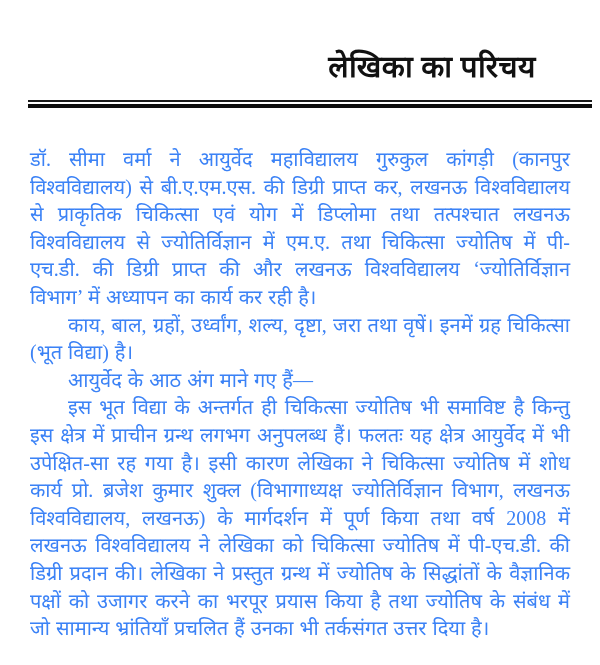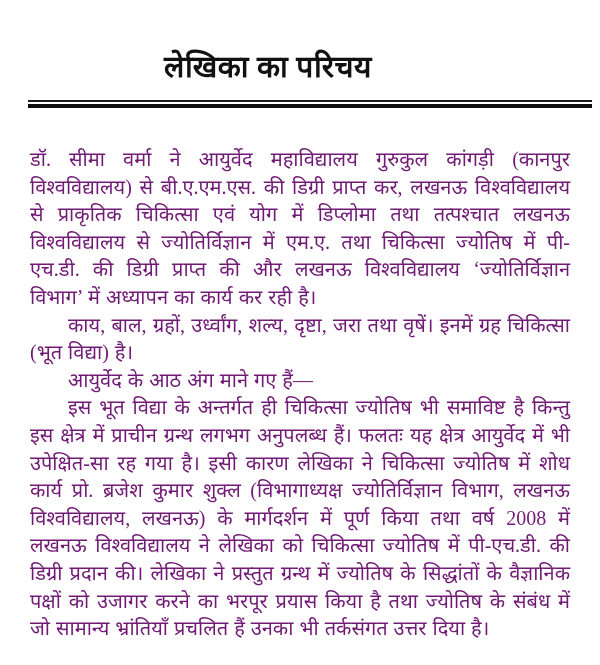--- a/index.html
+++ b/index.html
@@ -15,21 +15,21 @@
     color: #151515;
     font-family: "Liberation Serif", "DejaVu Serif", serif;
     overflow: hidden;
     box-sizing: border-box;
   }
   .title {
     margin: 48px 64px 0 0;           
     font-size: 30px;
     font-weight: 700;
     line-height: 38px;
-    text-align: center;
+    text-align: right;
     letter-spacing: 0.5px;
     color: #111111;
   }
   .rule {
     margin: 14px 8px 0 28px;         
   }
   .rule-thin {
     height: 2px;
     background: #1a1a1a;
   }
@@ -37,21 +37,21 @@
     height: 4px;
     background: #0d0d0d;
     margin-top: 2px;
   }
   .body-text {
     margin: 38px 30px 0 30px;
     font-size: 20px;
     line-height: 27.6px;
     text-align: justify;
     word-spacing: 1px;
-    color: #701a75;
+    color: #3b82f6;
   }
   .para {
     margin: 0;
     text-indent: 38px;
   }
   .para.no-indent {
     text-indent: 0;
   }
 </style>
 </head>

